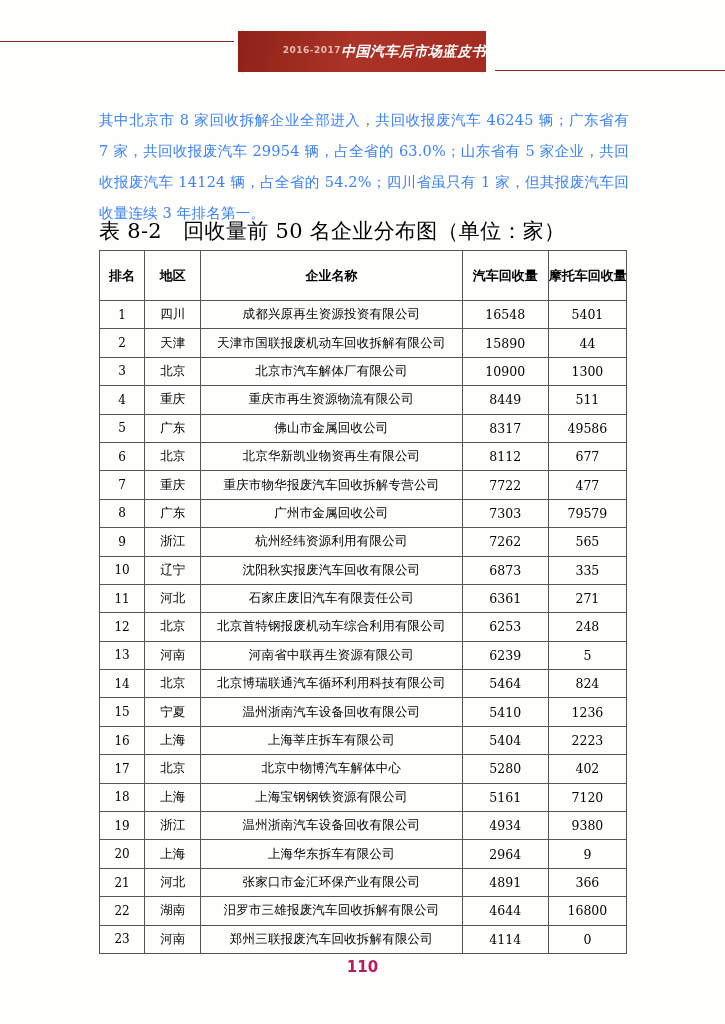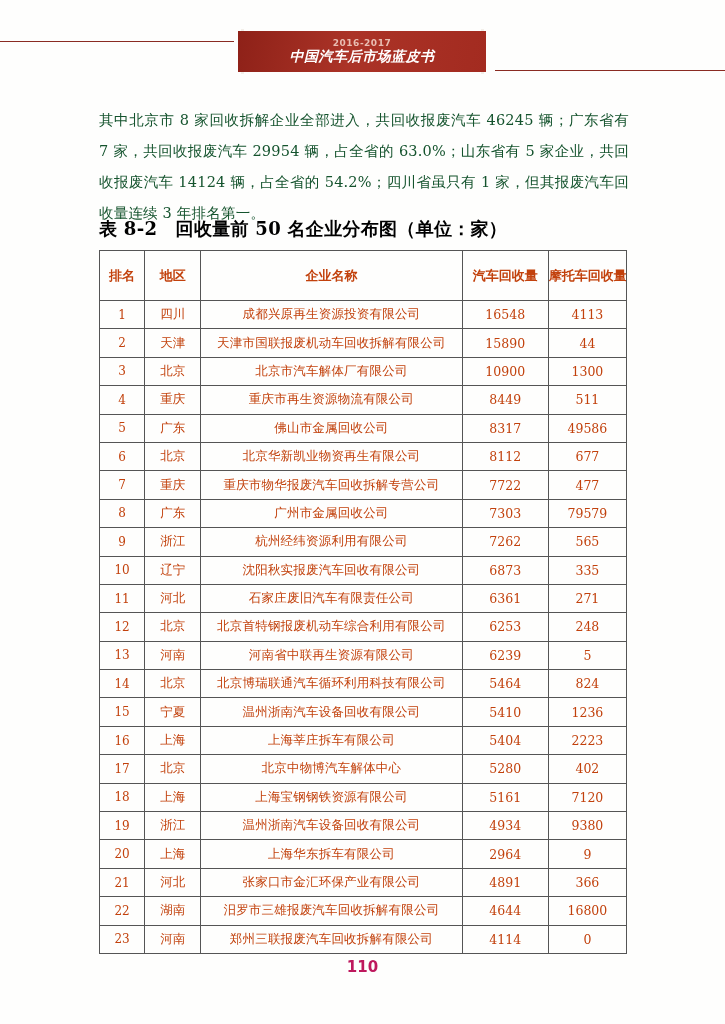--- a/index.html
+++ b/index.html
@@ -48,23 +48,22 @@
   }
   .banner {
     position: absolute;
     left: 238px;
     top: 31px;
     width: 248px;
     height: 41px;
     background: #a32b20;
     background: linear-gradient(100deg, #8e2118 0%, #ab3327 45%, #a32b20 100%);
     display: flex;
-    flex-direction: column;
     align-items: center;
-    justify-content: center;
+    justify-content: flex-end;
     box-sizing: border-box;
   }
   .banner-bar {
     position: absolute;
     top: 29px;
     width: 3px;
     height: 45px;
     background: #f3efe9;
   }
   .banner-bar.left  { left: 241px; }
@@ -91,51 +90,51 @@
   }
 
   
   .body-text {
     position: absolute;
     left: 99px;
     top: 90px;
     width: 530px;
     font-size: 14.5px;
     line-height: 31px;
-    color: #14532d;
+    color: #3b82f6;
     text-align: justify;
     text-justify: inter-ideograph;
     letter-spacing: 0.2px;
   }
 
   
   .table-caption {
     position: absolute;
     left: 99px;
     top: 217px;
-    font-size: 18px;
-    font-weight: bold;
+    font-size: 21px;
+    font-weight: normal;
     color: #000000;
     letter-spacing: 0.3px;
     white-space: nowrap;
   }
 
   
   .table-wrap {
     position: absolute;
     left: 99px;
     top: 250px;
     width: 528px;
   }
   table.data {
     border-collapse: collapse;
     width: 528px;
     table-layout: fixed;
     font-size: 12.5px;
-    color: #c2410c;
+    color: #000000;
   }
   table.data th,
   table.data td {
     border: 1px solid #555555;
     text-align: center;
     vertical-align: middle;
     padding: 0;
     height: 27.4px;
     overflow: hidden;
     white-space: nowrap;
@@ -207,21 +206,21 @@
           <th>汽车回收量</th>
           <th>摩托车回收量</th>
         </tr>
       </thead>
       <tbody id="table-body">
           <tr>
             <td class="rank">1</td>
             <td class="region">四川</td>
             <td class="name">成都兴原再生资源投资有限公司</td>
             <td class="num">16548</td>
-            <td class="num">4113</td>
+            <td class="num">5401</td>
           </tr>
           <tr>
             <td class="rank">2</td>
             <td class="region">天津</td>
             <td class="name">天津市国联报废机动车回收拆解有限公司</td>
             <td class="num">15890</td>
             <td class="num">44</td>
           </tr>
           <tr>
             <td class="rank">3</td>

